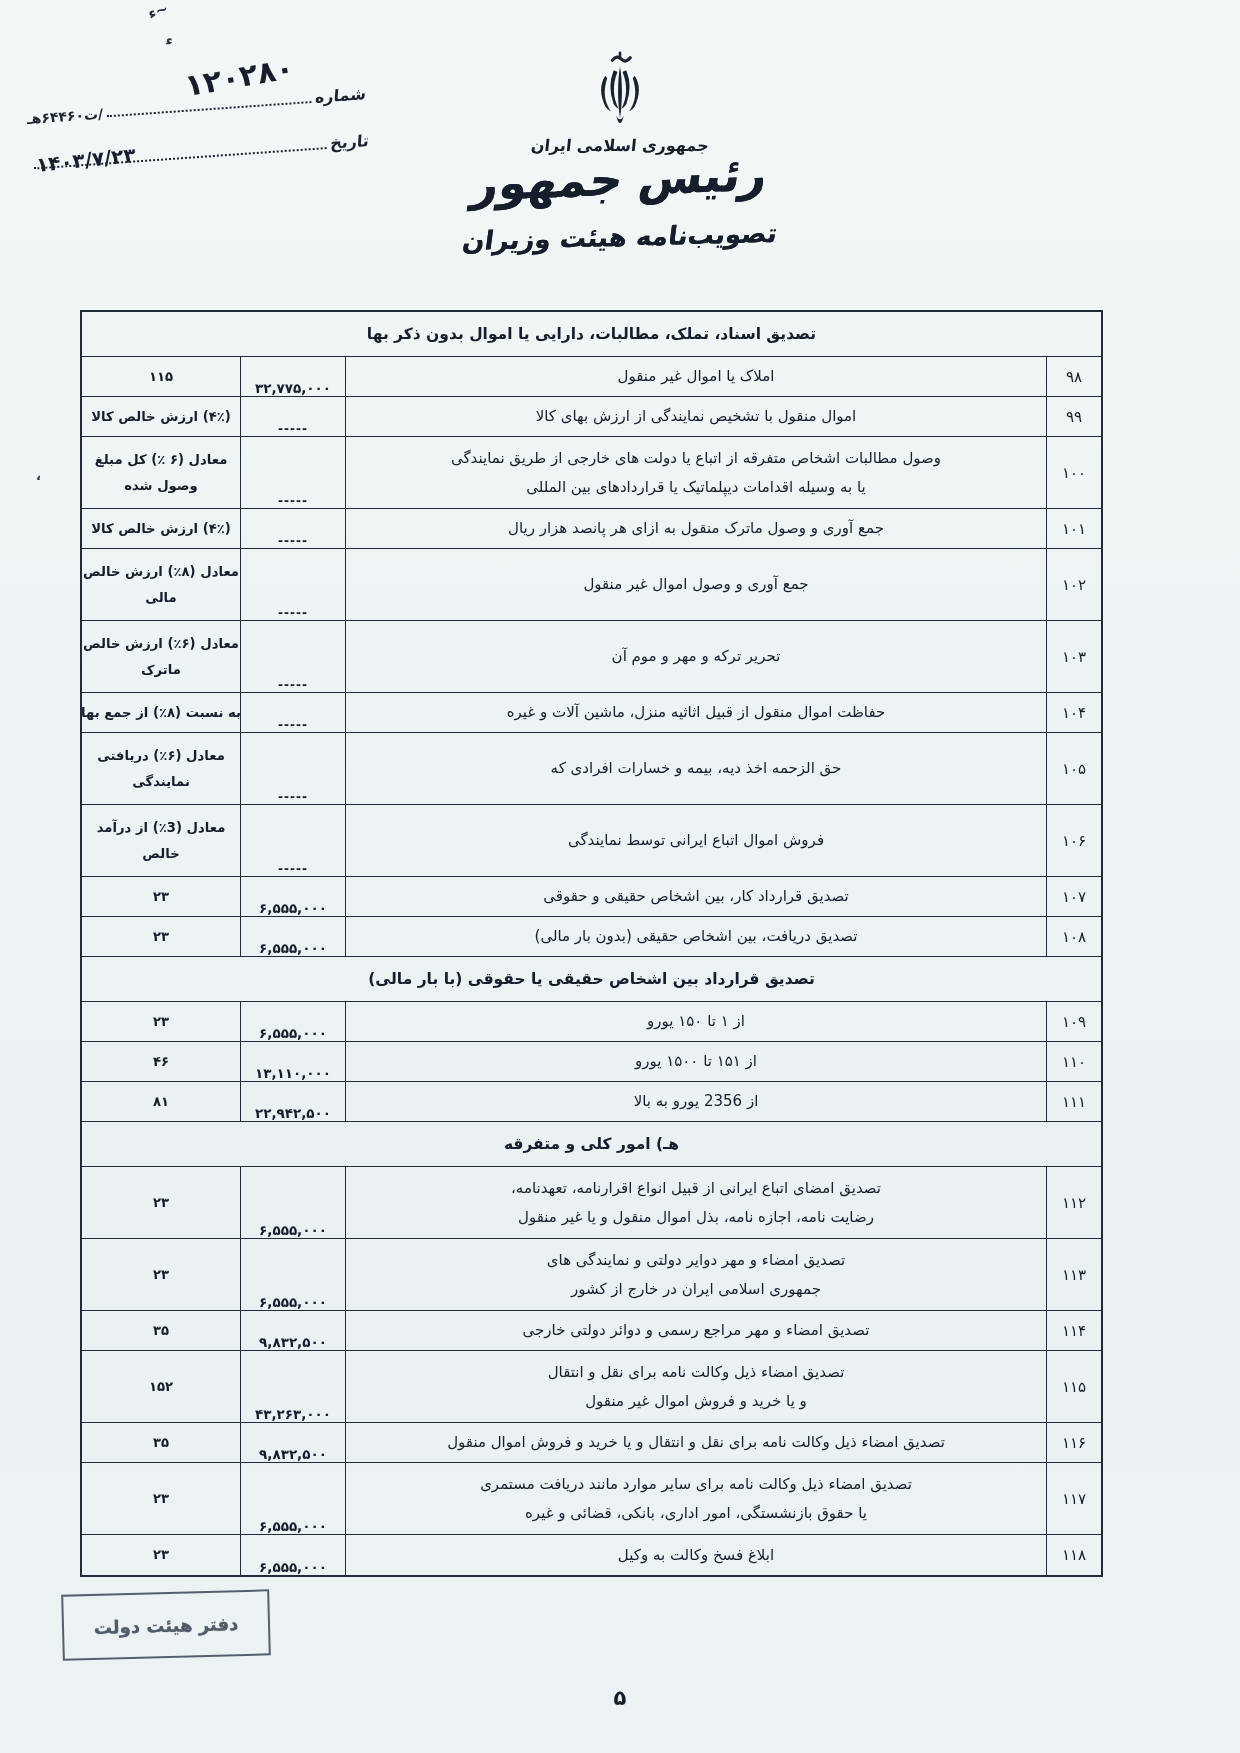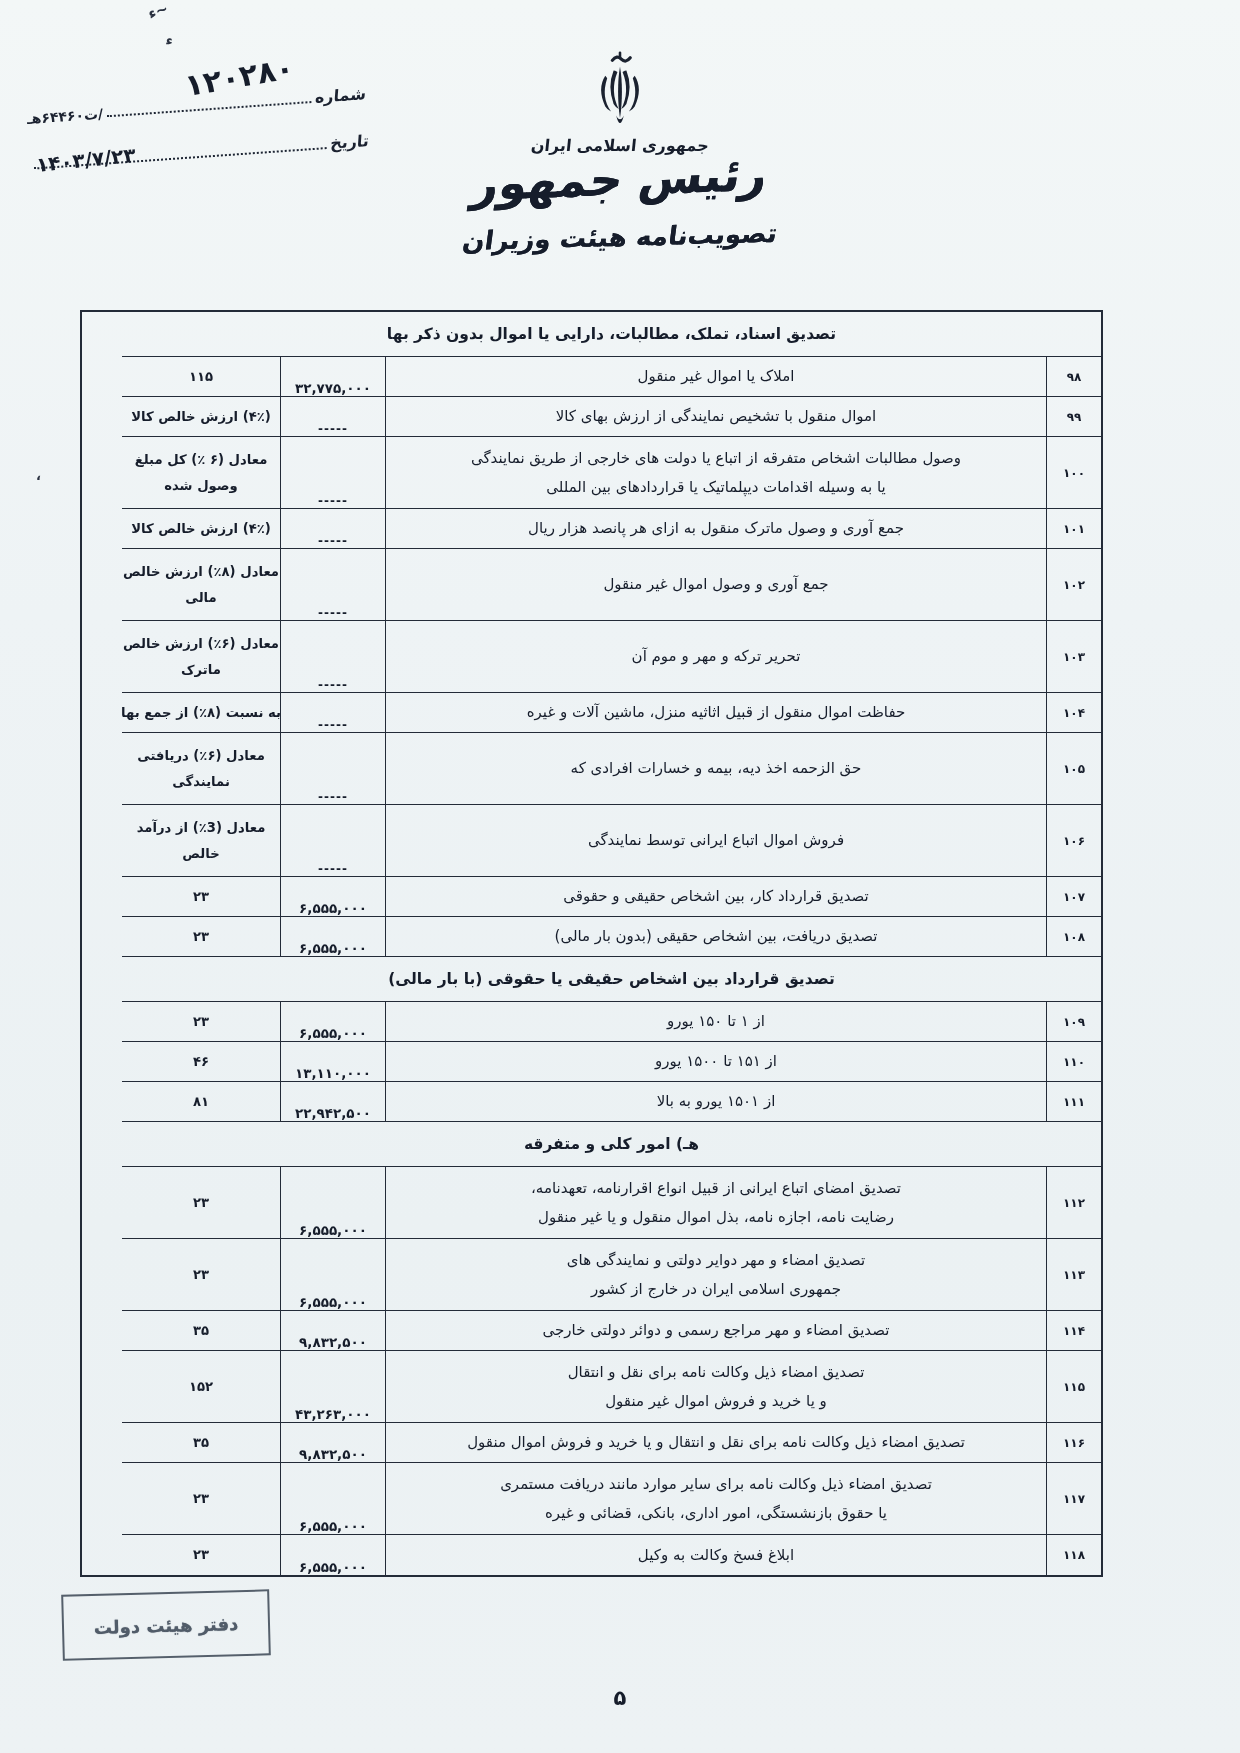--- a/index.html
+++ b/index.html
@@ -32,29 +32,29 @@
   .nd-label{white-space:nowrap;transform:skewX(-8deg);font-size:16px;}
   .nd-dots{flex:1;border-bottom:2.5px dotted #1d2533;margin:0 4px 4px 4px;height:12px;}
   .nd-suffix{white-space:nowrap;font-size:14px;font-weight:bold;letter-spacing:.5px;}
   .hand-number{position:absolute;right:70px;top:-34px;font-size:30px;font-weight:bold;
     letter-spacing:4px;transform:rotate(-6deg);white-space:nowrap;}
   .nd-line2{margin-top:28px;}
   .hand-date{position:absolute;left:6px;top:44px;font-size:20px;font-weight:bold;
     letter-spacing:1px;transform:rotate(-2deg);white-space:nowrap;}
   
   .fees-table{position:absolute;left:80px;top:310px;width:1023px;
-    border:2px solid #232b38;background:transparent;box-sizing:border-box;padding-left:40px;}
+    border:2px solid #232b38;background:transparent;box-sizing:border-box;}
   .sec-row{display:flex;align-items:center;justify-content:center;height:44px;
     border-bottom:1.6px solid #232b38;font-size:15.5px;font-weight:bold;}
   .data-row{display:flex;direction:rtl;height:40px;border-bottom:1.6px solid #232b38;box-sizing:border-box;}
   .data-row.tall{height:72px;}
   .fees-table > div:last-child{border-bottom:none;}
   .cell{display:flex;flex-direction:column;align-items:center;justify-content:center;
     box-sizing:border-box;}
-  .c-num{width:55px;border-left:1.4px solid #232b38;font-size:12px;font-weight:bold;}
+  .c-num{width:55px;border-left:1.4px solid #232b38;font-size:15px;font-weight:normal;}
   .c-desc{flex:1;border-left:1.4px solid #232b38;font-size:15px;font-weight:normal;padding:2px 14px;}
   .c-amt{width:105px;border-left:1.4px solid #232b38;font-size:13.5px;font-weight:bold;direction:ltr;justify-content:flex-end;}
   .c-note{width:158px;font-size:13.2px;font-weight:bold;padding:2px 6px;text-align:center;}
   .desc-line,.note-line{line-height:1.9;white-space:nowrap;}
   .amt-dash{letter-spacing:1px;font-size:12px;}
   
   .stamp{position:absolute;left:62px;top:1592px;width:204px;height:62px;
     border:2.5px solid #45505d;transform:rotate(-1.5deg);
     display:flex;align-items:center;justify-content:center;
     color:#414c5a;font-size:18px;font-weight:bold;letter-spacing:3px;
@@ -269,21 +269,21 @@
       <div class="cell c-amt ink">
         <div class="">۱۳,۱۱۰,۰۰۰</div>
       </div>
       <div class="cell c-note ink">
         <div class="note-line">۴۶</div>
       </div>
     </div>
     <div class="data-row">
       <div class="cell c-num ink">۱۱۱</div>
       <div class="cell c-desc ink">
-        <div class="desc-line">از ۱۵۰۱ یورو به بالا</div>
+        <div class="desc-line">از 2356 یورو به بالا</div>
       </div>
       <div class="cell c-amt ink">
         <div class="">۲۲,۹۴۲,۵۰۰</div>
       </div>
       <div class="cell c-note ink">
         <div class="note-line">۸۱</div>
       </div>
     </div>
     <div class="sec-row ink">
       <div class="">هـ) امور کلی و متفرقه</div>

